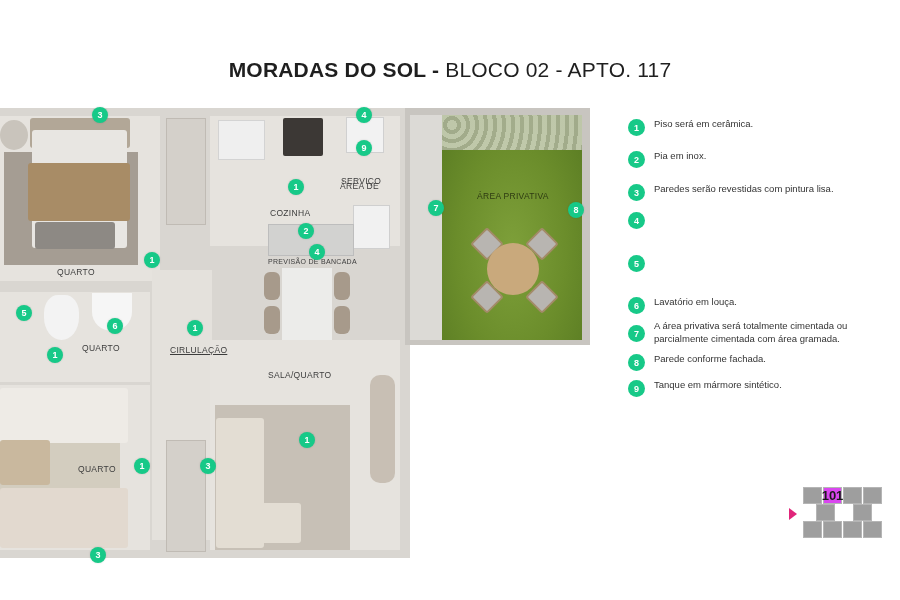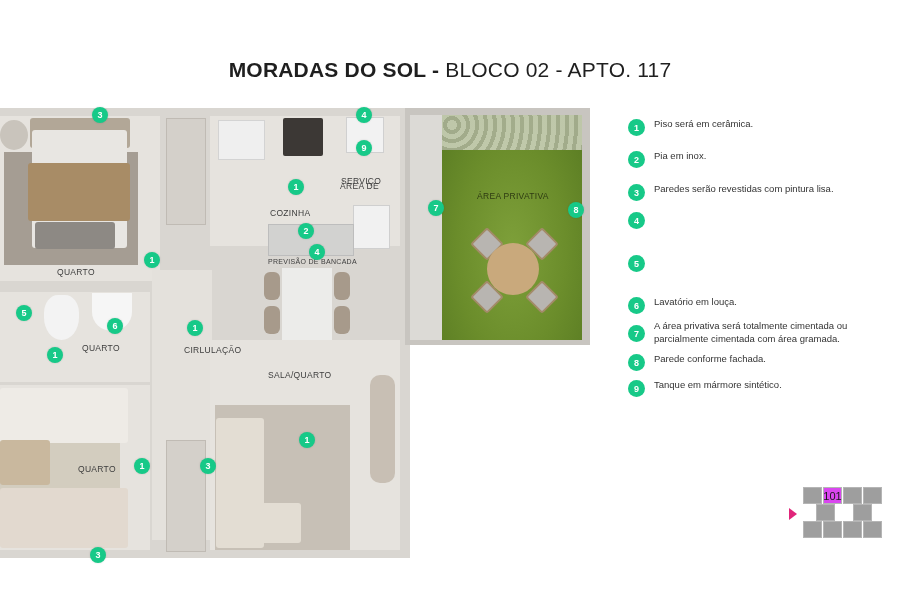--- a/index.html
+++ b/index.html
@@ -27,21 +27,21 @@
 
   
   .legend { position:absolute; left:628px; top:118px; width:272px; }
   .legend-item { position:relative; display:flex; align-items:flex-start; margin-bottom:0; }
   .legend-item .lbadge { flex:0 0 17px; width:17px; height:17px; border-radius:50%; background:#17c988; color:#fff; font-size:9px; font-weight:700; display:flex; align-items:center; justify-content:center; margin-right:9px; margin-top:1px; }
   .legend-item .ltext { font-size:9.5px; color:#333; line-height:12.5px; white-space:nowrap; overflow:hidden; }
 
   
   .key { position:absolute; left:803px; top:487px; }
   .kcell { position:absolute; width:19px; height:17px; background:#9e9e9e; border:1px solid #b5b5b5; box-sizing:border-box; }
-  .kcell.active { background:#d946ef; color:#1a1a1a; font-size:11px; font-weight:400; display:flex; align-items:center; justify-content:center; }
+  .kcell.active { background:#d946ef; color:#1a1a1a; font-size:13px; font-weight:700; display:flex; align-items:center; justify-content:center; }
   .arrow { position:absolute; left:789px; top:508px; width:0; height:0; border-top:6px solid transparent; border-bottom:6px solid transparent; border-left:8px solid #e0257a; }
 
   .bed { position:absolute; border-radius:3px; }
 </style>
 </head>
 <body>
 
 <div class="title">
   <b>MORADAS DO SOL -</b><span class="light"> BLOCO 02 - APTO. 117</span>
 </div>
@@ -87,21 +87,21 @@
   <div class="floor" style="left:0;top:385px;width:150px;height:165px;"></div>
   <div class="rug2" style="left:0;top:425px;width:120px;height:90px;background:#d3cdbf;"></div>
   <div class="bed" style="left:0;top:388px;width:128px;height:55px;background:#eeebe6;"></div>
   <div class="bed" style="left:0;top:488px;width:128px;height:60px;background:#e2d9cf;"></div>
   <div class="bed" style="left:0;top:440px;width:50px;height:45px;background:#c9b89e;"></div>
 
   <div class="wall" style="left:166px;top:440px;width:38px;height:110px;background:#d4d0ca;border:1px solid #c0bbb4;"></div>
 
   <div class="roomlabel" style="left:57px;top:267px;">QUARTO</div>
   <div class="roomlabel" style="left:82px;top:343px;">QUARTO</div>
-  <div class="roomlabel" style="left:184px;top:345px;">CIRLULAÇÃO</div>
+  <div class="roomlabel" style="left:170px;top:345px;text-decoration:underline;">CIRLULAÇÃO</div>
   <div class="roomlabel" style="left:270px;top:208px;">COZINHA</div>
   <div class="roomlabel" style="left:340px;top:181px;">ÁREA DE</div>
   <div class="roomlabel" style="left:341px;top:176px;">SERVIÇO</div>
   <div class="roomlabel" style="left:268px;top:258px;font-size:7px;">PREVISÃO DE BANCADA</div>
   <div class="roomlabel" style="left:268px;top:370px;">SALA/QUARTO</div>
   <div class="roomlabel" style="left:78px;top:464px;">QUARTO</div>
 </div>
 
 <div>
   <div class="priv"></div>

